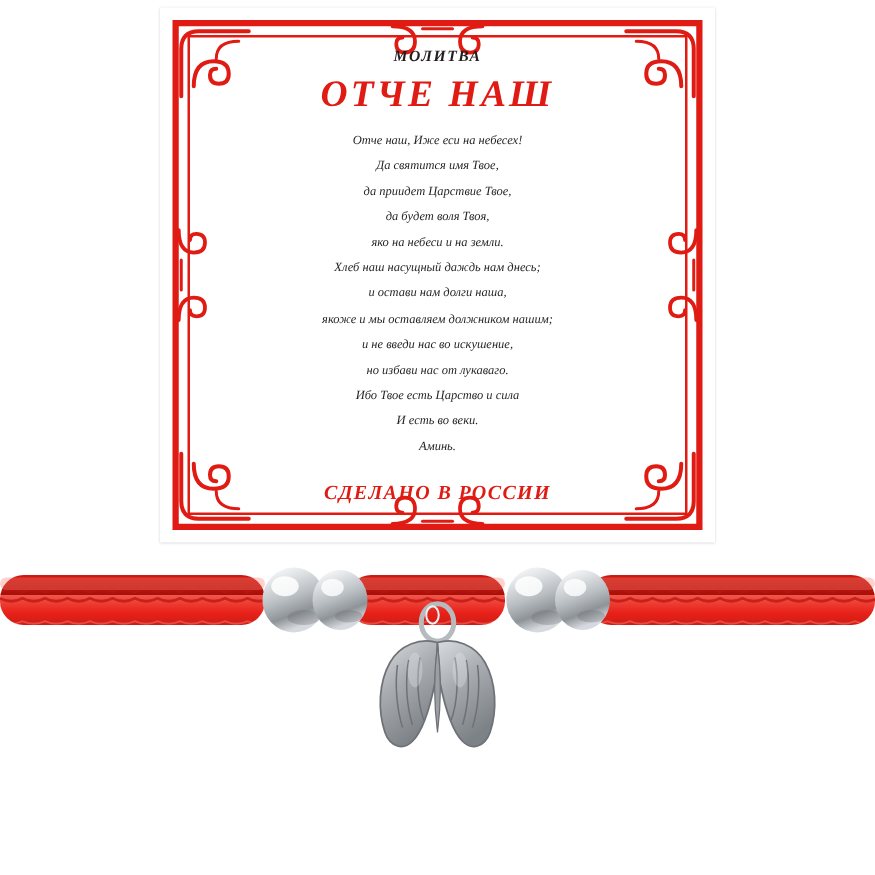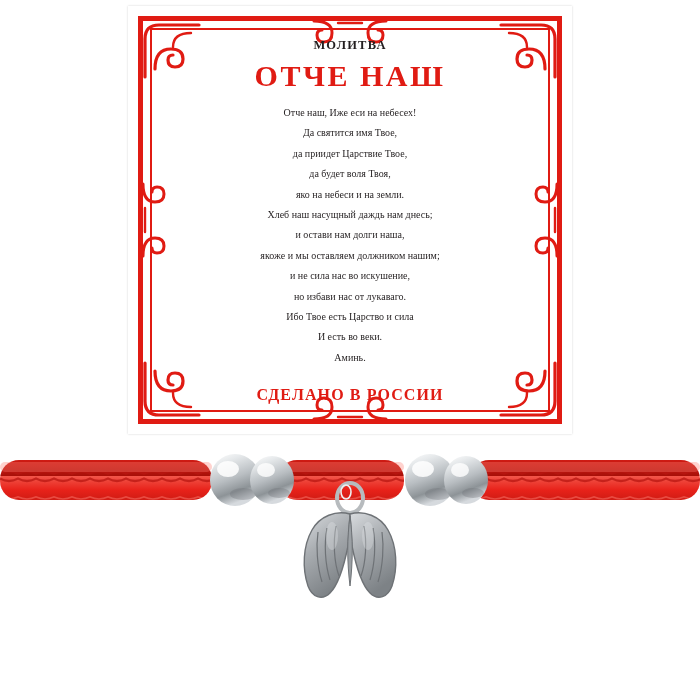--- a/index.html
+++ b/index.html
@@ -18,20 +18,21 @@
   
   #product-card {
     position: absolute;
     left: 128px;
     top: 6px;
     width: 444px;
     height: 428px;
     background: #ffffff;
     box-shadow: 0 0 2px rgba(0,0,0,0.18);
     box-sizing: border-box;
+    font-style: italic;
   }
 
   
   .frame-outer {
     position: absolute;
     left: 10px;
     top: 10px;
     right: 10px;
     bottom: 10px;
     border: 5px solid #e01b13;
@@ -196,21 +197,21 @@
     <div class="title">ОТЧЕ НАШ</div>
 
     <div class="prayer-line">Отче наш, Иже еси на небесех!</div>
     <div class="prayer-line">Да святится имя Твое,</div>
     <div class="prayer-line">да приидет Царствие Твое,</div>
     <div class="prayer-line">да будет воля Твоя,</div>
     <div class="prayer-line">яко на небеси и на земли.</div>
     <div class="prayer-line">Хлеб наш насущный даждь нам днесь;</div>
     <div class="prayer-line">и остави нам долги наша,</div>
     <div class="prayer-line">якоже и мы оставляем должником нашим;</div>
-    <div class="prayer-line">и не сила нас во искушение,</div>
+    <div class="prayer-line">и не введи нас во искушение,</div>
     <div class="prayer-line">но избави нас от лукаваго.</div>
     <div class="prayer-line">Ибо Твое есть Царство и сила</div>
     <div class="prayer-line">И есть во веки.</div>
     <div class="prayer-line">Аминь.</div>
 
     <div class="footer-line">СДЕЛАНО В РОССИИ</div>
   </div>
 </div>
 
 <div id="bracelet">

